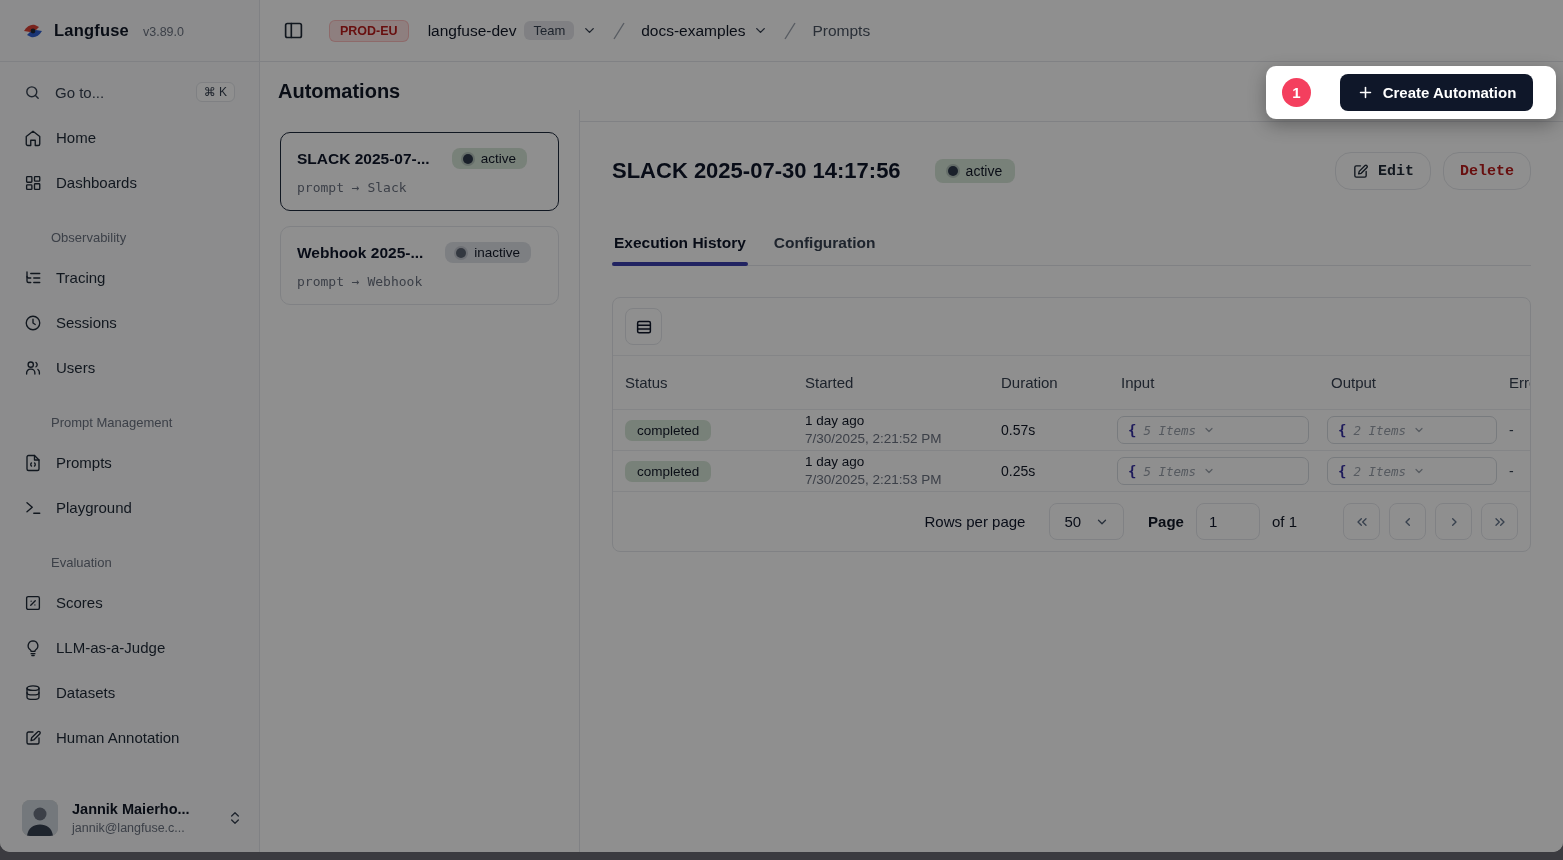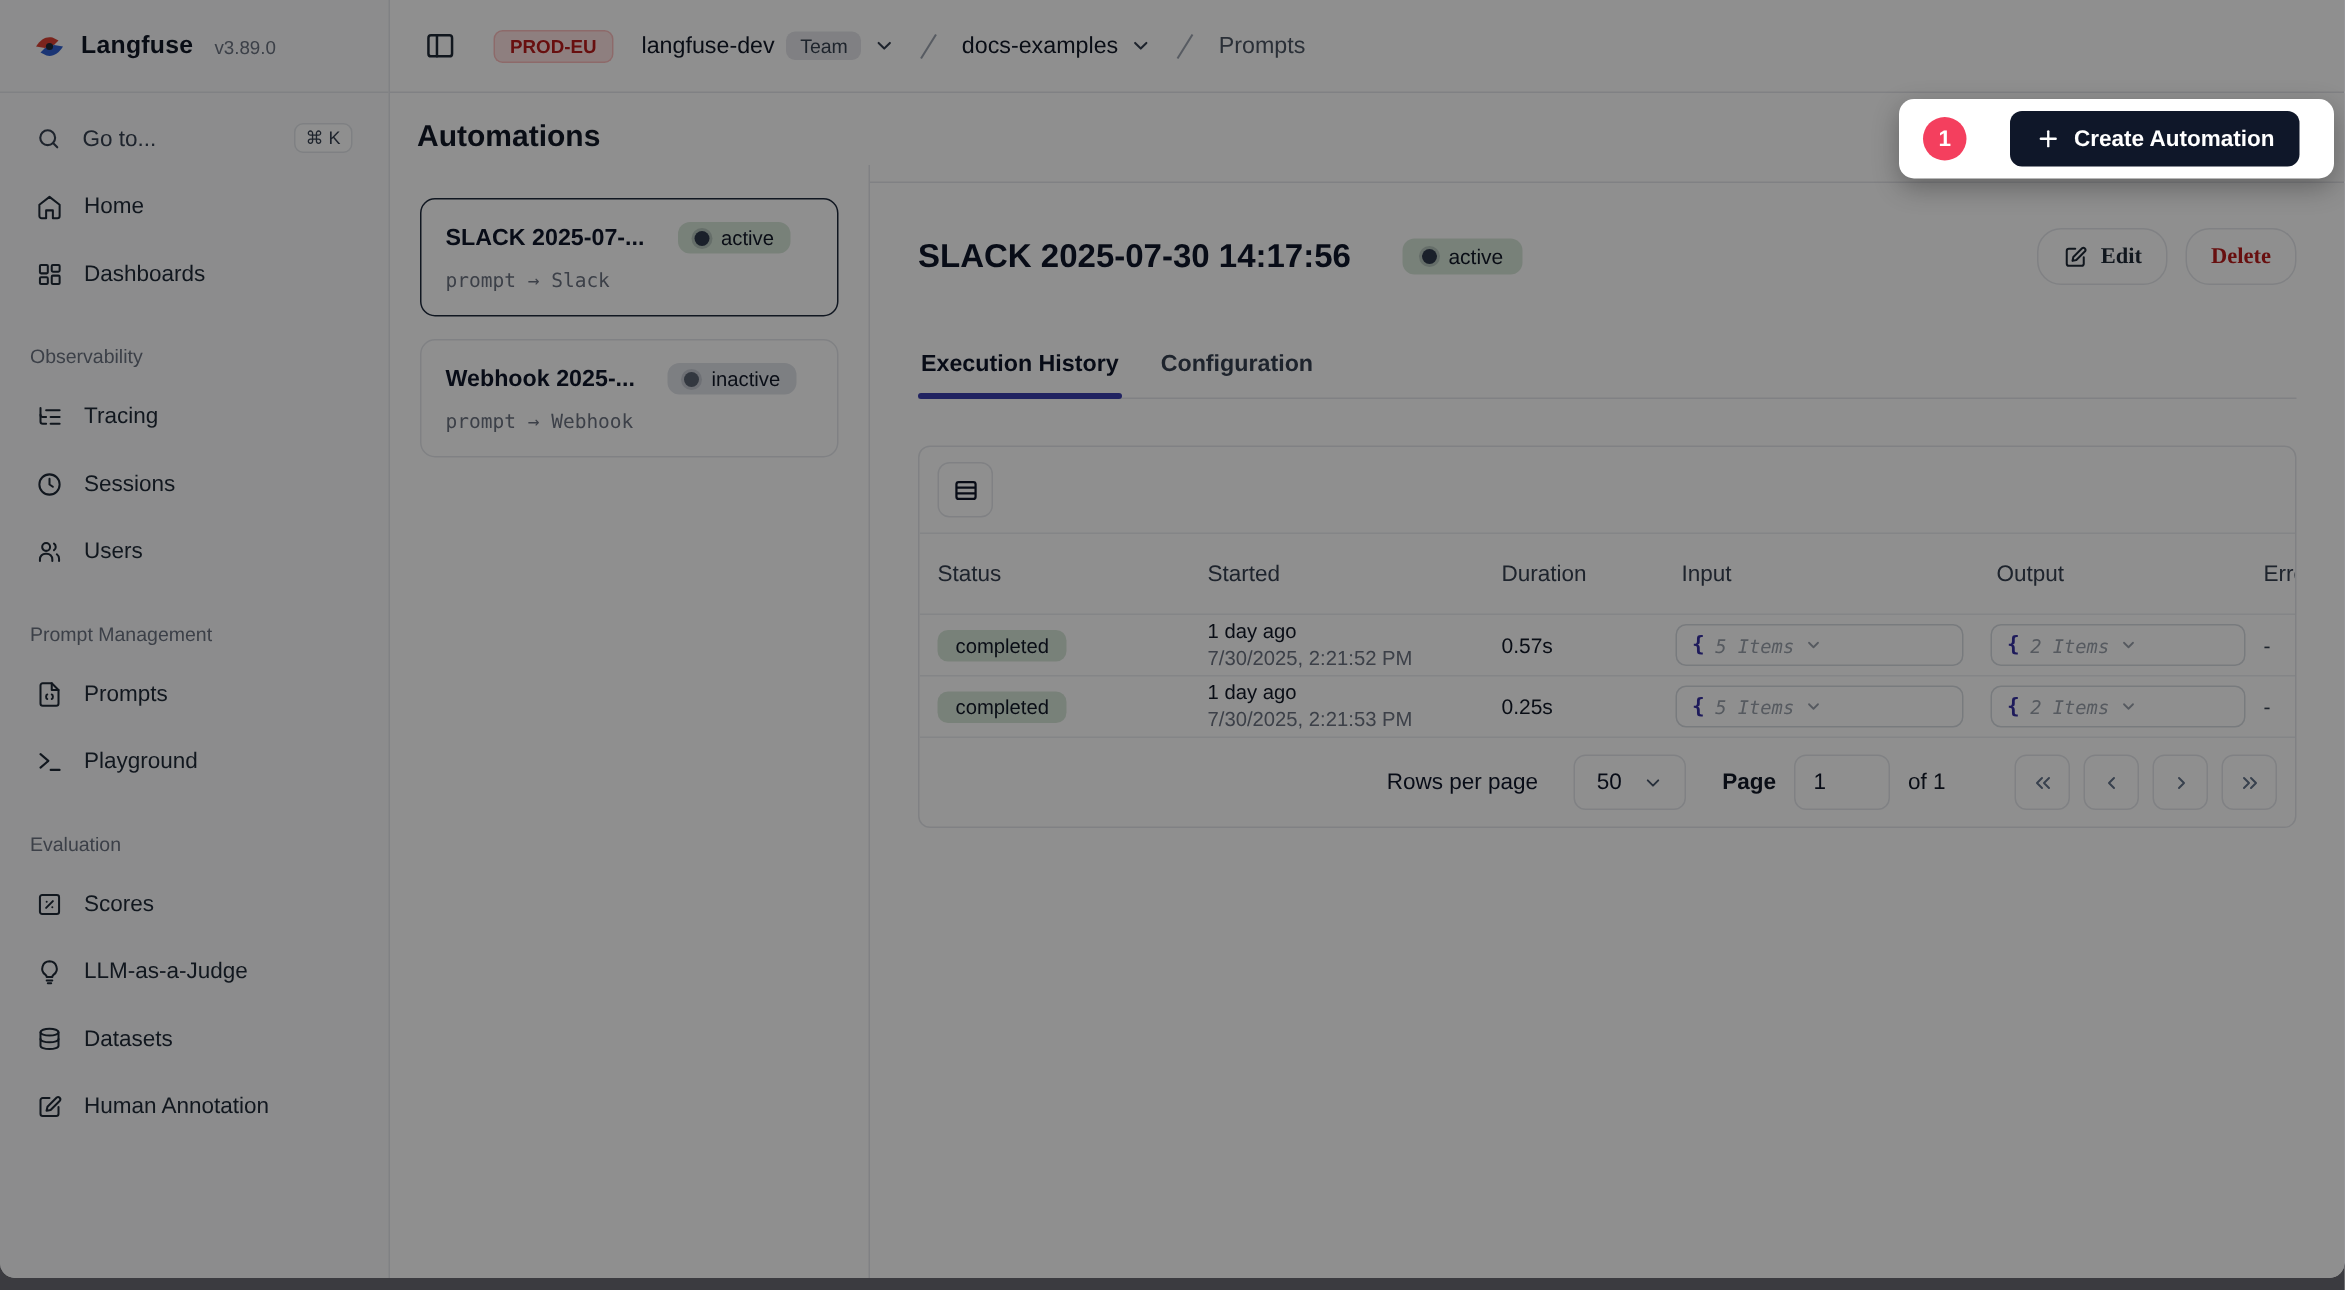--- a/index.html
+++ b/index.html
@@ -16,21 +16,21 @@
   
   .sidebar { position:absolute; left:0; top:0; width:260px; height:852px; background:#f9fafb; border-right:1px solid #e5e7eb; }
   .sb-header { height:62px; display:flex; align-items:center; padding:0 22px; border-bottom:1px solid #e5e7eb; gap:10px; }
   .sb-title { font-size:16.5px; font-weight:700; color:#111827; letter-spacing:.2px; }
   .sb-version { font-size:12.5px; color:#6b7280; margin-left:4px; margin-top:2px; }
   .goto { margin:13px 12px 6px 12px; height:34px; display:flex; align-items:center; gap:14px; padding:0 12px; border-radius:8px; color:#374151; cursor:pointer; }
   .goto-label { font-size:15px; flex:1; }
   .kbd { font-size:12px; color:#374151; border:1px solid #e2e5e9; background:#fff; border-radius:6px; padding:2px 7px; }
   .nav-item { height:45px; display:flex; align-items:center; gap:14px; padding:0 24px; font-size:15px; color:#1f2937; cursor:pointer; }
   .nav-item svg { flex:0 0 auto; color:#1f2937; }
-  .sec-label { height:50px; display:flex; align-items:flex-end; padding:0 24px 10px 20px; font-size:13px; color:#6b7280; }
+  .sec-label { height:50px; display:flex; align-items:flex-end; padding:0 24px 10px 7px; font-size:13px; color:#6b7280;margin-left:44px; }
   .sb-user { position:absolute; left:0; right:0; bottom:8px; display:flex; align-items:center; gap:14px; padding:8px 16px 8px 22px; }
   .avatar { width:36px; height:36px; border-radius:8px; overflow:hidden; background:#d6d3cd; flex:0 0 auto; }
   .user-meta { flex:1; min-width:0; }
   .user-name { font-size:14.5px; font-weight:700; color:#111827; white-space:nowrap; }
   .user-email { font-size:12.5px; color:#6b7280; white-space:nowrap; }
 
   
   .topbar { position:absolute; left:260px; top:0; right:0; height:62px; background:#fff; border-bottom:1px solid #e5e7eb; display:flex; align-items:center; padding:0 18px; gap:13px; }
   .panel-btn { width:30px; height:30px; display:flex; align-items:center; justify-content:center; border-radius:6px; color:#1f2937; cursor:pointer; }
   .env-badge { font-size:12.5px; font-weight:600; color:#b91c1c; background:rgba(254,202,202,.55); border:1px solid rgba(252,165,165,.6); border-radius:6px; padding:3px 10px; margin-left:8px; }
@@ -60,21 +60,21 @@
   .badge.gray { background:#dfe2e8; }
   .badge.gray .dot { background:#5b6472; box-shadow:0 0 0 2px rgba(91,100,114,.2); }
 
   
   .detail { position:absolute; left:580px; top:122px; right:0; bottom:0; background:#fff; padding:0 32px; }
   .detail-head { margin-top:30px; display:flex; align-items:center; }
   .detail-title { font-size:22px; font-weight:700; color:#0f172a; }
   .detail-badge { margin-left:34px; }
   .detail-badge .badge { font-size:14px; padding:4px 13px; }
   .head-actions { margin-left:auto; display:flex; gap:12px; }
-  .btn-outline { display:inline-flex; align-items:center; gap:9px; height:38px; padding:0 16px; border:1px solid #e5e7eb; border-radius:16px; background:#fff; font-size:15px; font-weight:600; color:#1f2937; cursor:pointer; font-family:Liberation Serif, serif; }
+  .btn-outline { display:inline-flex; align-items:center; gap:9px; height:38px; padding:0 16px; border:1px solid #e5e7eb; border-radius:16px; background:#fff; font-size:15px; font-weight:600; color:#1f2937; cursor:pointer; font-family:Liberation Mono, monospace; }
   .btn-outline.danger { color:#b91c1c; }
 
   .tabs { margin-top:44px; display:flex; gap:24px; border-bottom:1px solid #e5e7eb; }
   .tab { font-size:15.5px; font-weight:600; padding:0 2px 13px 2px; cursor:pointer; position:relative; }
   .tab.active { color:#0f172a; }
   .tab.active::after { content:""; position:absolute; left:0; right:0; bottom:-1px; height:4px; border-radius:2px; background:#3b3fae; }
   .tab.inactive { color:#374151; }
 
   .table-card { margin-top:31px; border:1px solid #e5e7eb; border-radius:8px; overflow:hidden; }
   .tc-toolbar { height:58px; display:flex; align-items:center; padding:0 12px; border-bottom:1px solid #eceef1; }
@@ -256,20 +256,39 @@
         <span>
             <svg width="18" height="18" viewBox="0 0 24 24" fill="none" stroke="currentColor" stroke-width="1.8" stroke-linecap="round" stroke-linejoin="round">
               <path d="M12 4H6a2 2 0 0 0-2 2v12a2 2 0 0 0 2 2h12a2 2 0 0 0 2-2v-6"></path>
               <path d="M18.4 3.6a2 2 0 0 1 2.8 2.8L13 14.6l-3.6.8.8-3.6z"></path>
             </svg>
           </span>
         <span>Human Annotation</span>
       </div>
     </nav>
 
+    <div class="sb-user">
+      <span class="avatar">
+        <svg width="36" height="36" viewBox="0 0 36 36">
+            <rect width="36" height="36" fill="#cfd6de"></rect>
+            <circle cx="18" cy="14" r="6.5" fill="#6b7280"></circle>
+            <path d="M5 36c1-8 6.5-11.5 13-11.5S30 28 31 36z" fill="#374151"></path>
+          </svg>
+      </span>
+      <span class="user-meta">
+        <span class="user-name">Jannik Maierho...</span>
+        <span class="user-email">jannik@langfuse.c...</span>
+      </span>
+      <span>
+        <svg width="16" height="16" viewBox="0 0 24 24" fill="none" stroke="#374151" stroke-width="2" stroke-linecap="round" stroke-linejoin="round">
+            <path d="m7 15 5 5 5-5"></path>
+            <path d="m7 9 5-5 5 5"></path>
+          </svg>
+      </span>
+    </div>
   </aside>
 
   <header class="topbar">
     <span class="panel-btn">
       <svg width="21" height="21" viewBox="0 0 24 24" fill="none" stroke="currentColor" stroke-width="1.9" stroke-linecap="round" stroke-linejoin="round">
           <rect x="3" y="4" width="18" height="16" rx="2"></rect>
           <line x1="9.5" y1="4" x2="9.5" y2="20"></line>
         </svg>
     </span>
     <span class="env-badge">PROD-EU</span>

